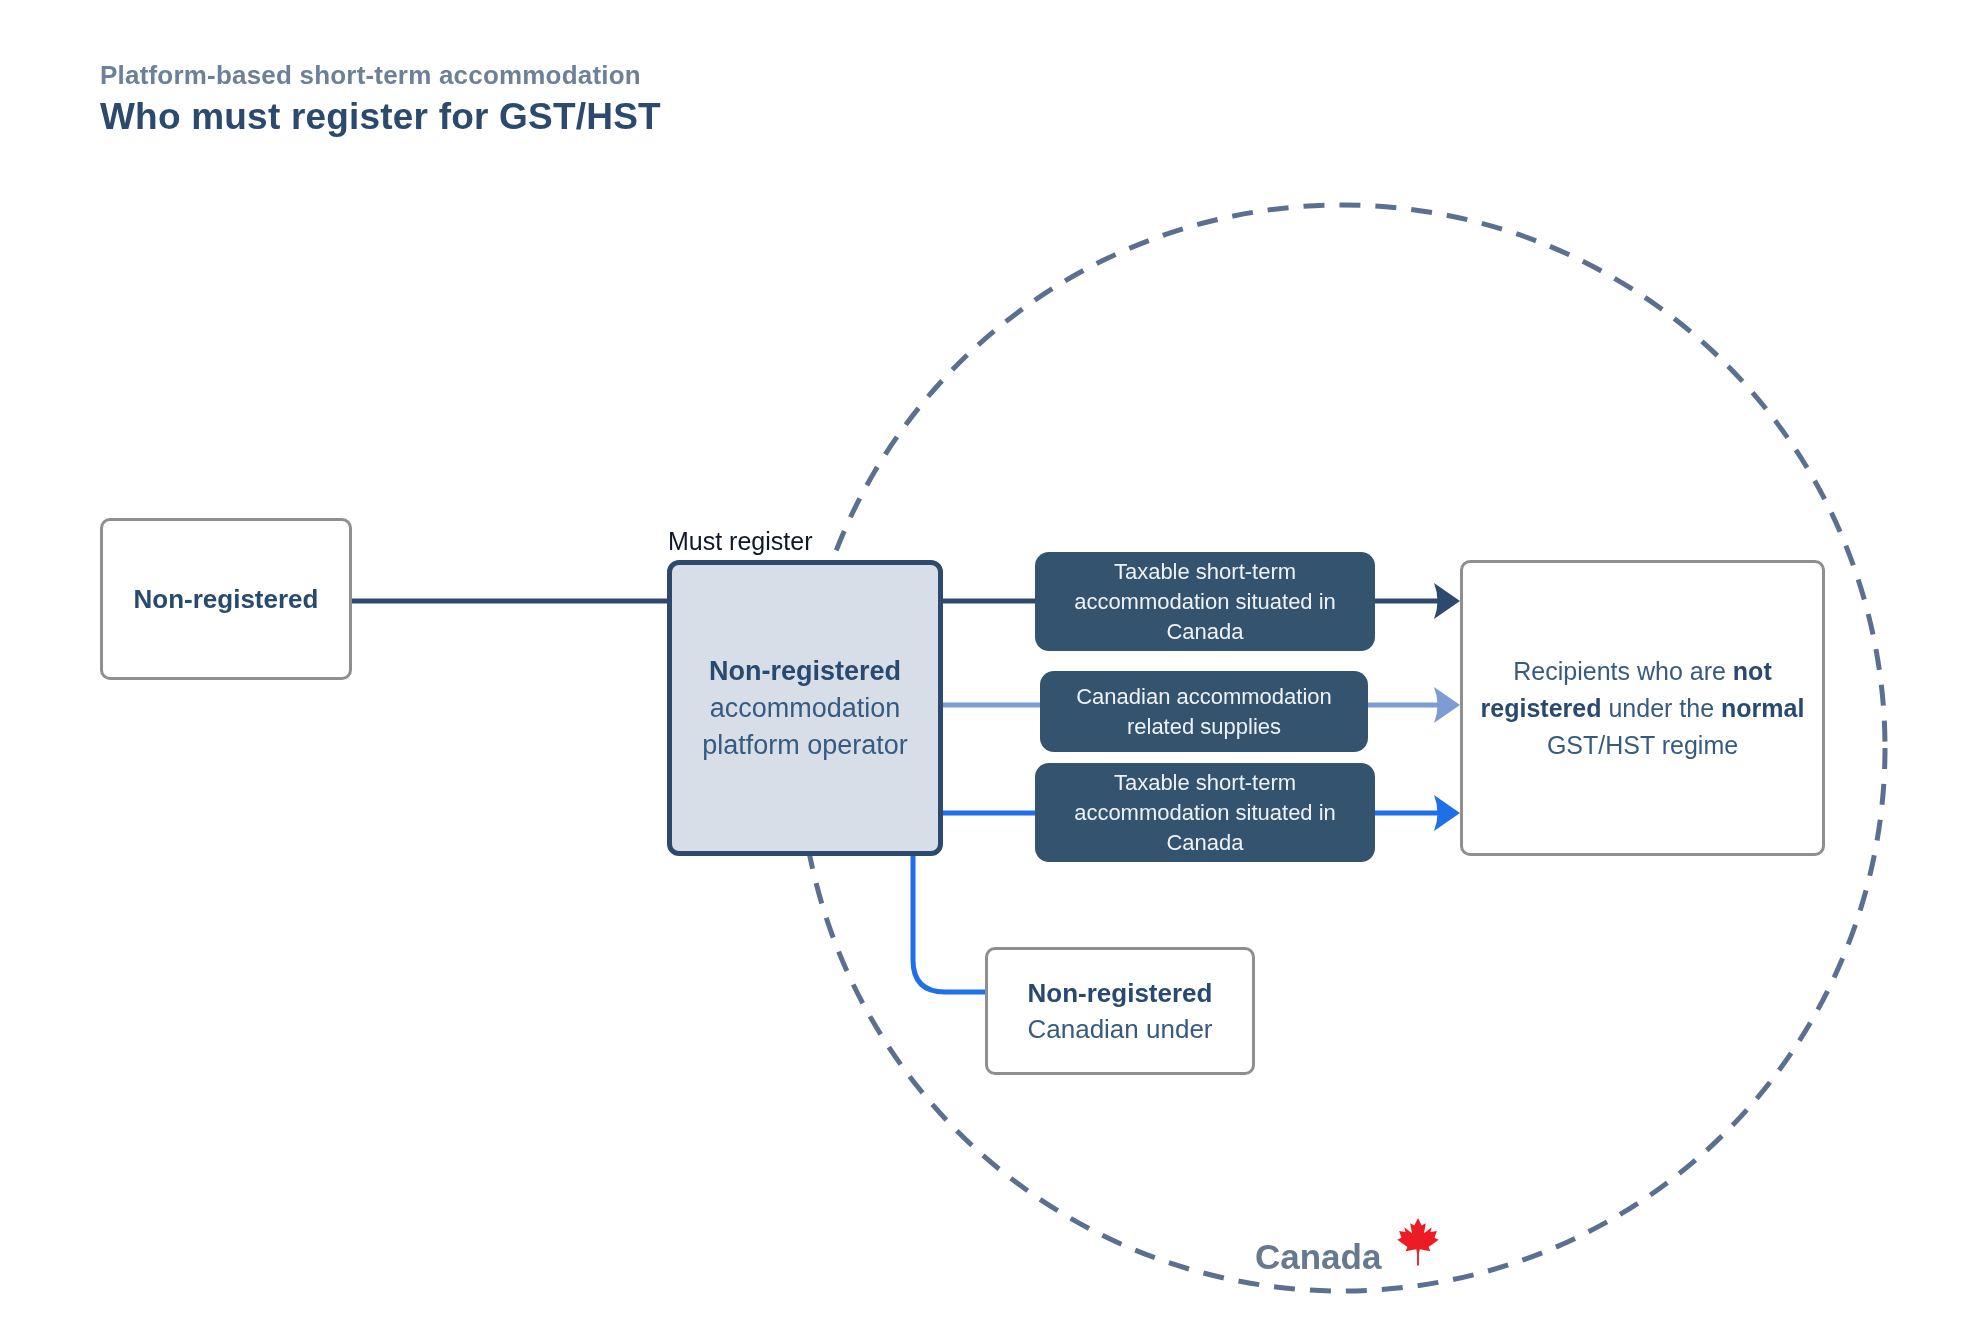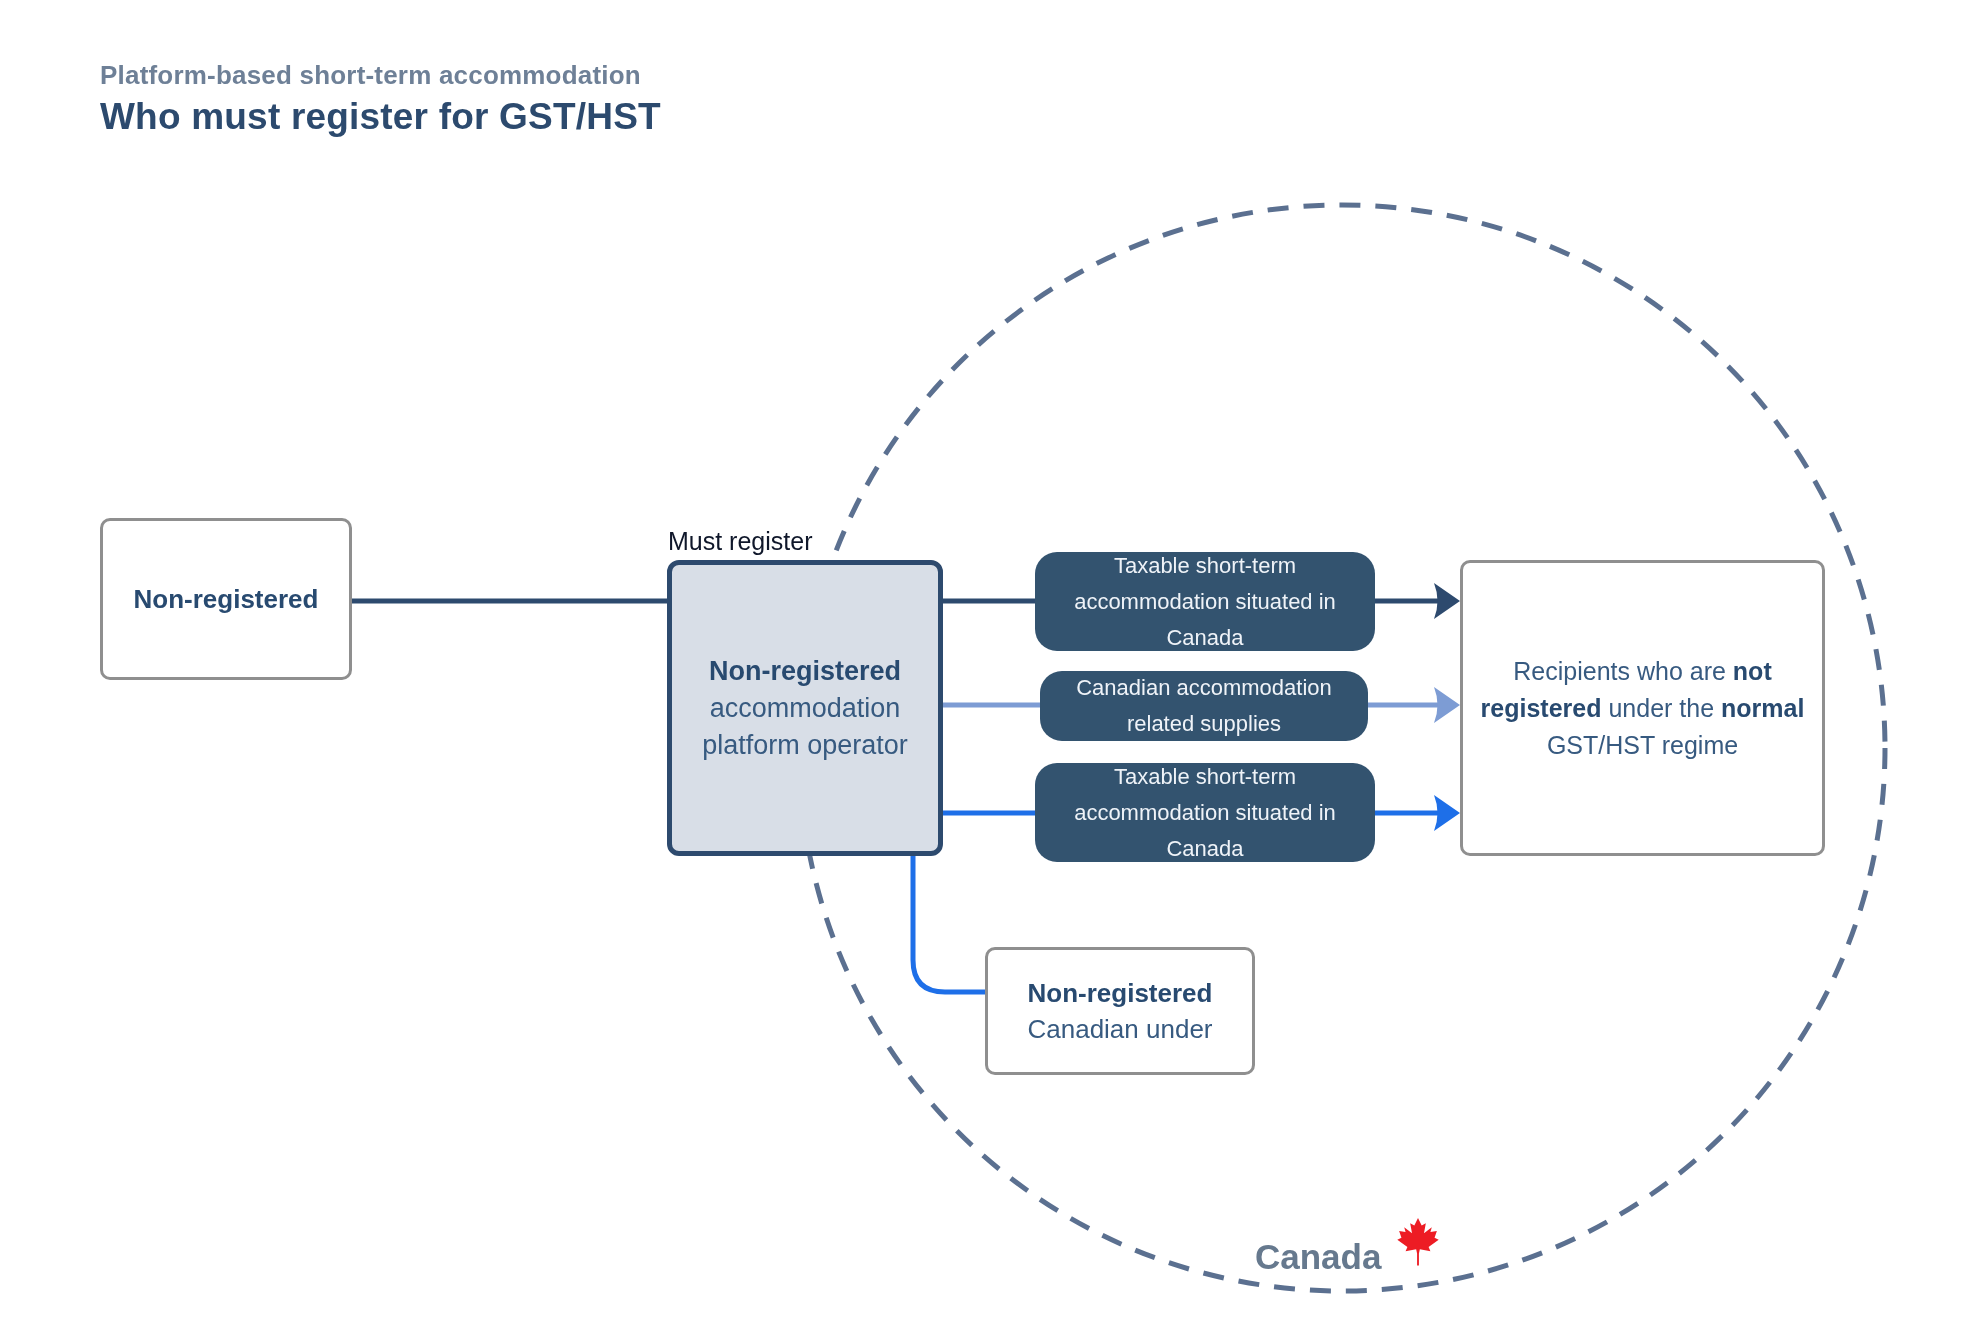--- a/index.html
+++ b/index.html
@@ -28,26 +28,26 @@
     left:667px;top:560px;width:276px;height:296px;box-sizing:border-box;
     background:#d8dee7;border:5px solid #2d4a6e;border-radius:12px;
     display:flex;flex-direction:column;align-items:center;justify-content:center;
     text-align:center;font-size:27px;line-height:37px;color:#375a80;
   }
   .box-center .em{font-weight:700;color:#284a70;}
   .box-center div{white-space:nowrap;}
   .must-register{left:668px;top:527px;font-size:25px;color:#0f172a;}
   
   .pill{
-    background:#33536f;border-radius:22px;color:#eff3f8;
+    background:#33536f;border-radius:14px;color:#eff3f8;
     display:flex;align-items:center;justify-content:center;text-align:center;
-    font-size:22px;line-height:36px;box-sizing:border-box;padding:0 8px;
+    font-size:22px;line-height:30px;box-sizing:border-box;padding:0 8px;
   }
   .pill1{left:1035px;top:552px;width:340px;height:99px;}
-  .pill2{left:1040px;top:671px;width:328px;height:70px;}
+  .pill2{left:1040px;top:671px;width:328px;height:81px;}
   .pill3{left:1035px;top:763px;width:340px;height:99px;}
   
   .canada{left:1255px;top:1206px;display:flex;align-items:center;gap:14px;}
   .canada .txt{font-size:35px;font-weight:700;color:#66798e;margin-top:31px;}
 </style>
 </head>
 <body>
 
 <div id="canvas">
 

